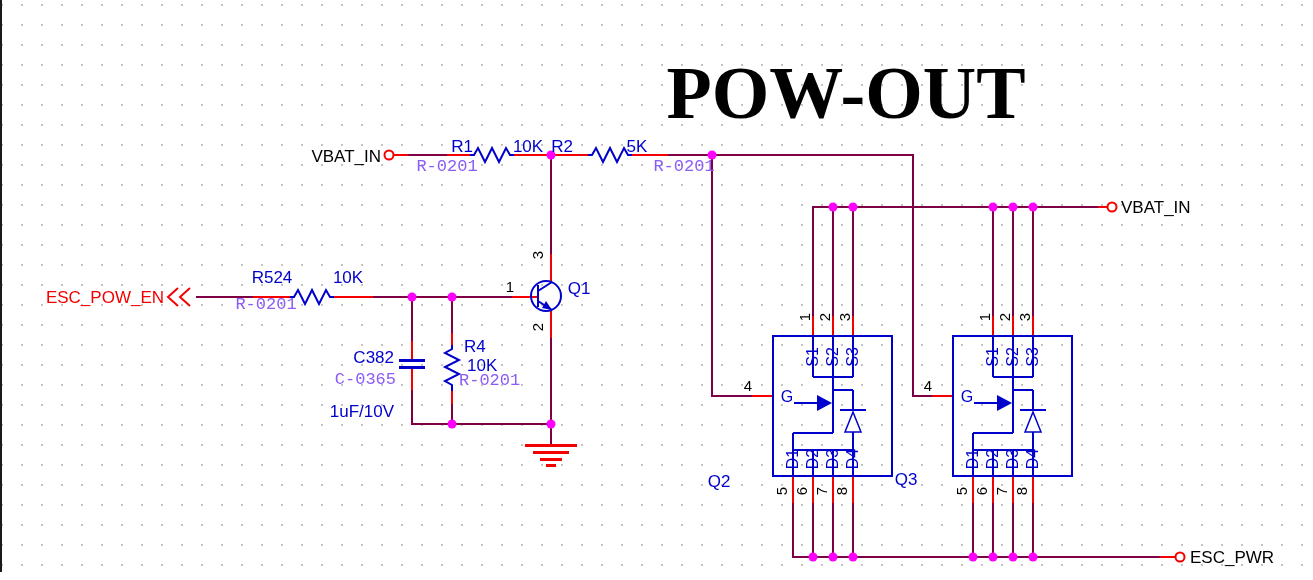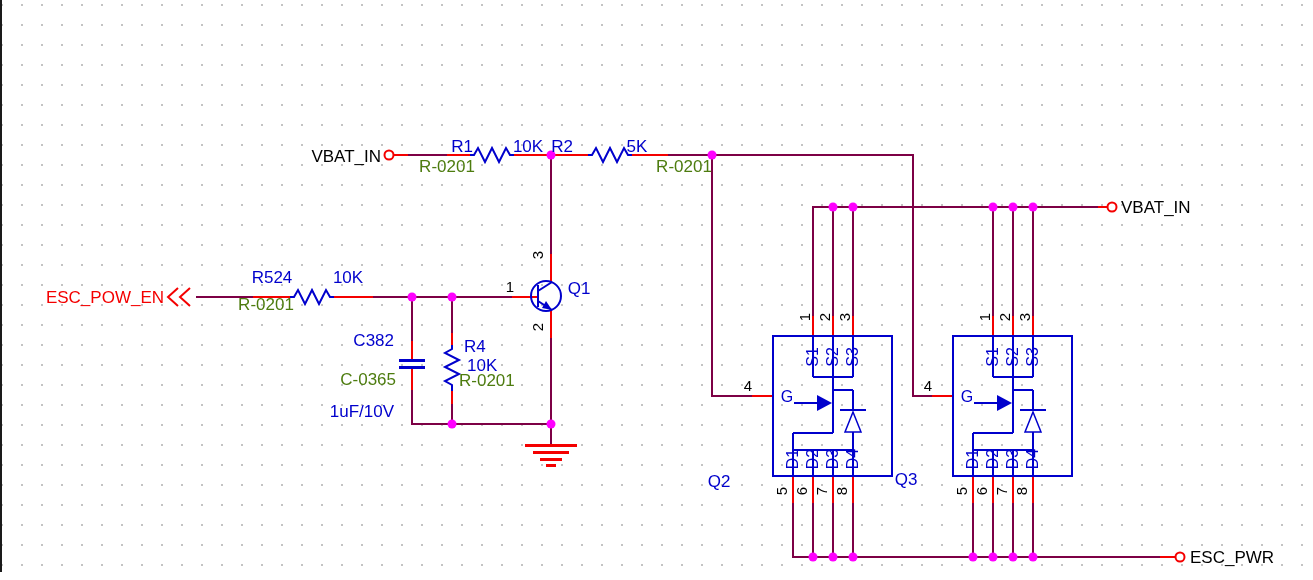--- a/index.html
+++ b/index.html
@@ -10,41 +10,42 @@
         background-size:20px 20px;background-position:12px 15px;}
   .seg{position:absolute;}
   .wire{background:#7d0045;}
   .pin{background:#f40000;}
   .t{position:absolute;white-space:nowrap;transform:translate(-50%,-50%);
      font-size:17px;color:#000;line-height:1;}
   .t.end{transform:translate(-100%,-50%);}
   .t.start{transform:translate(0,-50%);}
   .t.rot{transform:translate(-50%,-50%) rotate(-90deg);}
   .blue{color:#0000cc;}
-  .grn{color:#4d7c0f;}
+  .grn{color:#8b5cf6;font-family:Liberation Mono, monospace;}
   .red{color:#f40000;}
   .pn{font-size:15px;}
   .pname{font-size:16px;}
   .title{position:absolute;transform:translate(-50%,-50%);
          font-family:"Liberation Serif",serif;font-weight:bold;font-size:74px;color:#000;}
   .dot{position:absolute;width:9px;height:9px;background:#ff00ff;border-radius:50%;
        transform:translate(-50%,-50%);}
   .port{position:absolute;width:11px;height:11px;border:2px solid #f40000;border-radius:50%;
         background:#fff;box-sizing:border-box;transform:translate(-50%,-50%);}
   .pkgbox{position:absolute;border:2px solid #0000cc;box-sizing:border-box;}
   svg{position:absolute;overflow:visible;}
   .edge{position:absolute;background:#1a1a1a;}
 </style>
 </head>
 <body>
 
 <div class="canvas">
   <div class="grid"></div>
   <div class="edge" style="left:0;top:8;width:2px;height:572px;"></div>
 
+  <div class="title" style="left:846px;top:93px;">POW-OUT</div>
 
   <div class="seg wire" style="left:408px;top:154px;width:39px;height:2px;"></div>
   <div class="seg wire" style="left:668px;top:154px;width:246px;height:2px;"></div>
 
   <div class="seg wire" style="left:196px;top:296px;width:57px;height:2px;"></div>
   <div class="seg wire" style="left:373px;top:296px;width:139px;height:2px;"></div>
 
   <div class="seg wire" style="left:812px;top:206px;width:286px;height:2px;"></div>
 
   <div class="seg wire" style="left:792px;top:556px;width:368px;height:2px;"></div>
@@ -194,21 +195,21 @@
 
   <div class="t blue" style="left:462px;top:146px;">R1</div>
   <div class="t blue" style="left:528px;top:146px;">10K</div>
   <div class="t grn" style="left:447px;top:166px;">R-0201</div>
   <div class="t blue" style="left:562px;top:146px;">R2</div>
   <div class="t blue" style="left:637px;top:146px;">5K</div>
   <div class="t grn" style="left:684px;top:166px;">R-0201</div>
   <div class="t blue" style="left:272px;top:277px;">R524</div>
   <div class="t blue" style="left:348px;top:277px;">10K</div>
   <div class="t grn" style="left:266px;top:304px;">R-0201</div>
-  <div class="t end blue" style="left:394px;top:340px;">C382</div>
+  <div class="t end blue" style="left:394px;top:357px;">C382</div>
   <div class="t end blue" style="left:394px;top:363px;margin-top:48px;">1uF/10V</div>
   <div class="t end grn" style="left:396px;top:379px;">C-0365</div>
   <div class="t start blue" style="left:464px;top:346px;">R4</div>
   <div class="t start blue" style="left:467px;top:365px;">10K</div>
   <div class="t start grn" style="left:459px;top:380px;">R-0201</div>
 
   <div class="t blue" style="left:579px;top:288px;">Q1</div>
   <div class="t pn" style="left:510px;top:286px;">1</div>
   <div class="t pn rot" style="left:537px;top:255px;">3</div>
   <div class="t pn rot" style="left:537px;top:327px;">2</div>

